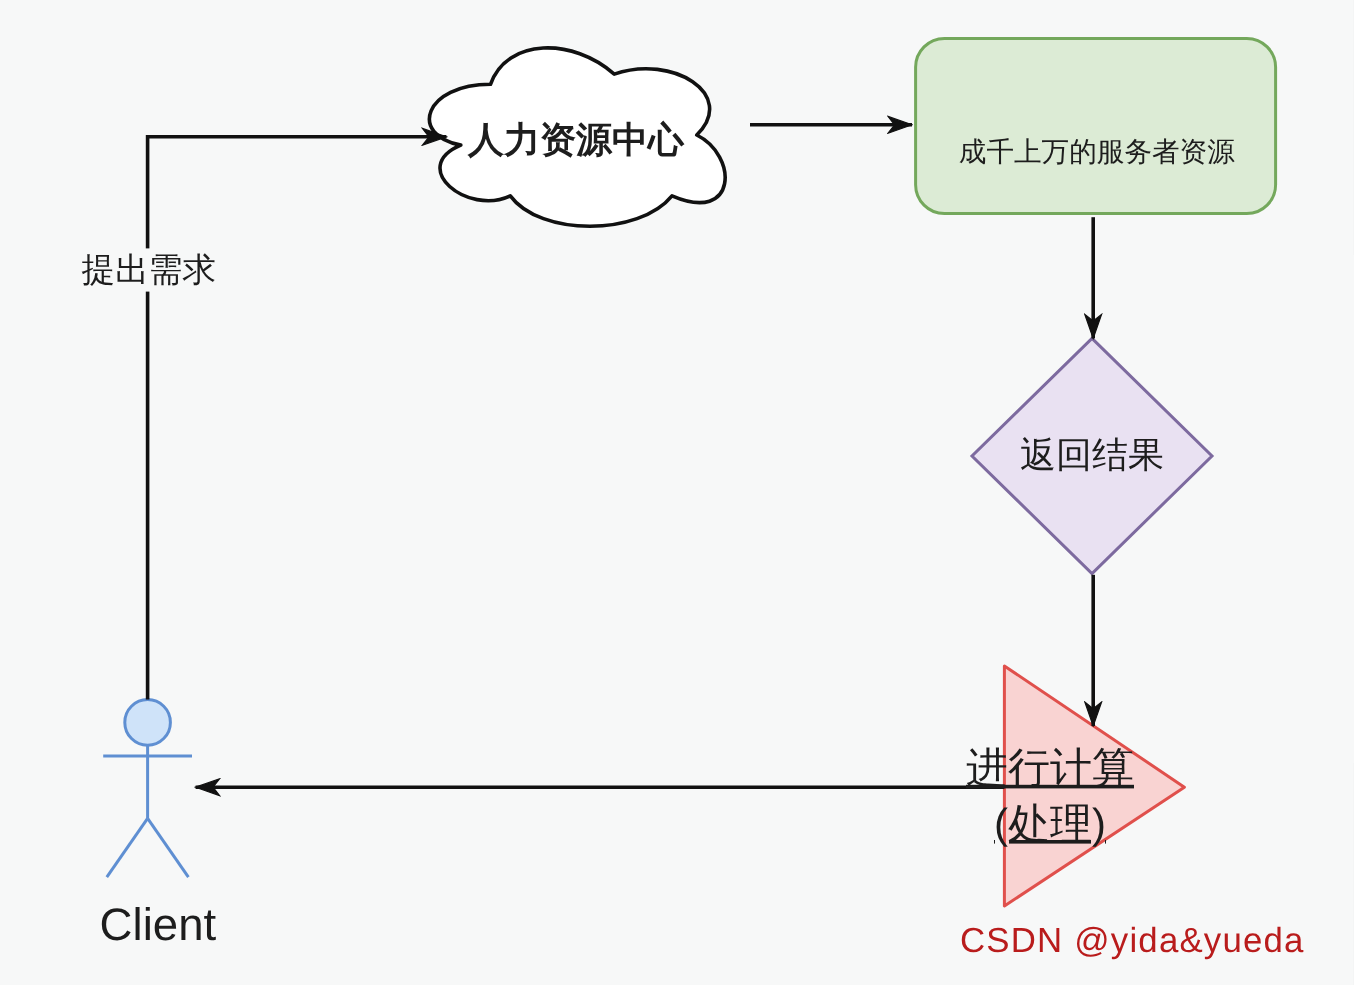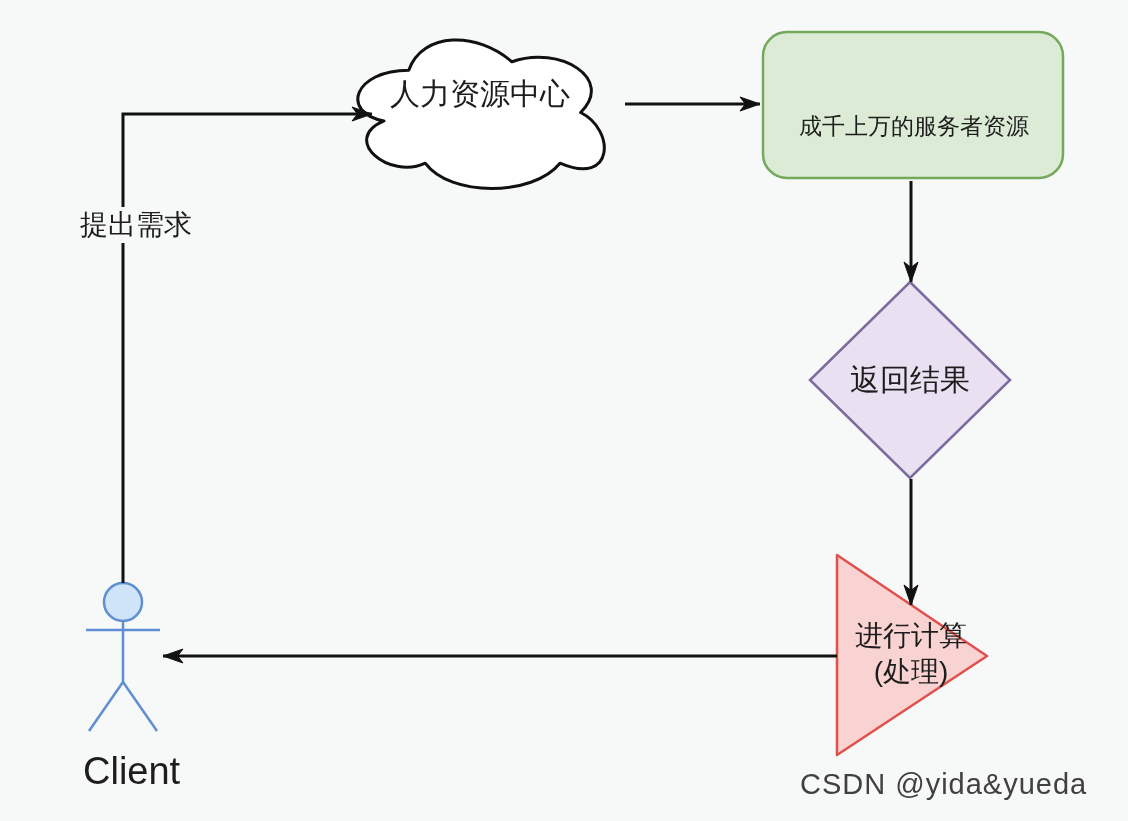--- a/index.html
+++ b/index.html
@@ -27,44 +27,45 @@
     line-height: 1.2;
   }
   .node-label { font-size: 30px; }
   .green-label {
     left: 768px; top: 32px;
     width: 292px; height: 188px;
     display: flex; align-items: center; justify-content: center;
     font-size: 23px; line-height: 1.25;
   }
   .cloud-label {
-    left: 360px; top: 76px; width: 240px;
+    left: 360px; top: 100px; width: 240px; font-weight: bold;
   }
   .diamond-label {
     left: 810px; top: 362px; width: 200px;
   }
   .triangle-label {
-    left: 835px; top: 618px; width: 152px;
-    font-size: 28px; line-height: 1.3;
+    left: 799px; top: 618px; width: 152px;
+    font-size: 35px; line-height: 1.3;
     white-space: pre-line;
+    text-decoration: underline;
   }
   .edge-label {
     font-size: 28px;
     background: #f7f8f8;
     padding: 1px 0;
   }
-  .request-label { left: 62px; top: 207px; width: 124px; margin-left: 12px; }
+  .request-label { left: 62px; top: 207px; width: 124px; }
   .return-label  { left: 331px; top: 638px; width: 140px; }
   .client-label  { left: 83px; top: 749px; width: 84px; font-size: 38px; }
   .watermark {
     position: absolute;
     left: 800px; top: 768px;
     width: 320px;
     font-size: 29px;
-    color: #404040;
+    color: #b91c1c;
     letter-spacing: 1px;
     text-align: left;
   }
 </style>
 </head>
 <body>
 
 <div id="canvas">
 
   <svg id="diagram-svg" viewBox="0 0 1128 821" xmlns="http://www.w3.org/2000/svg">

